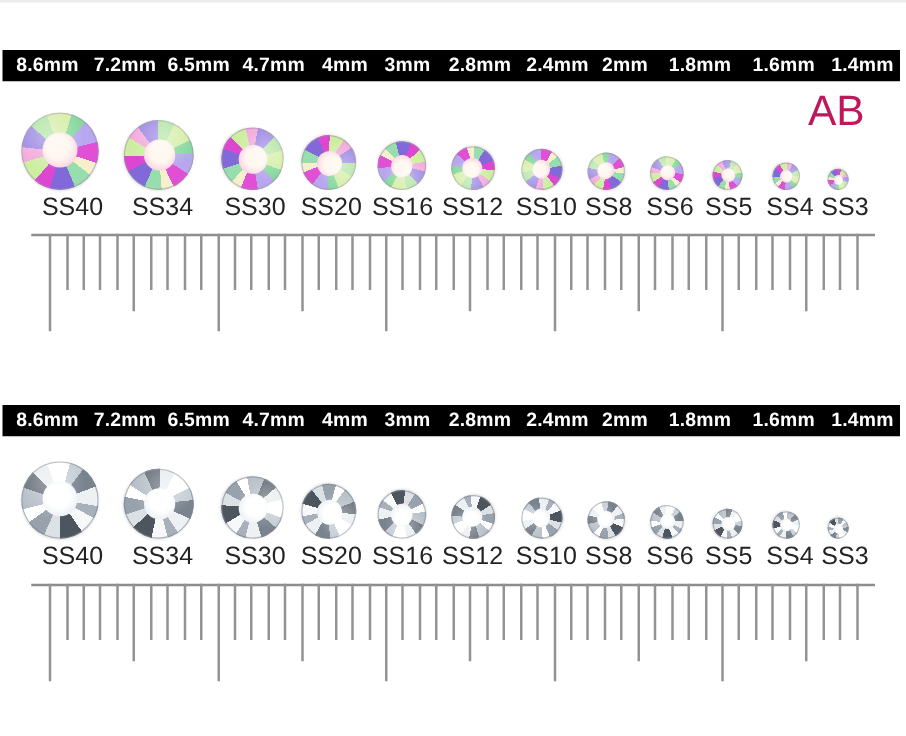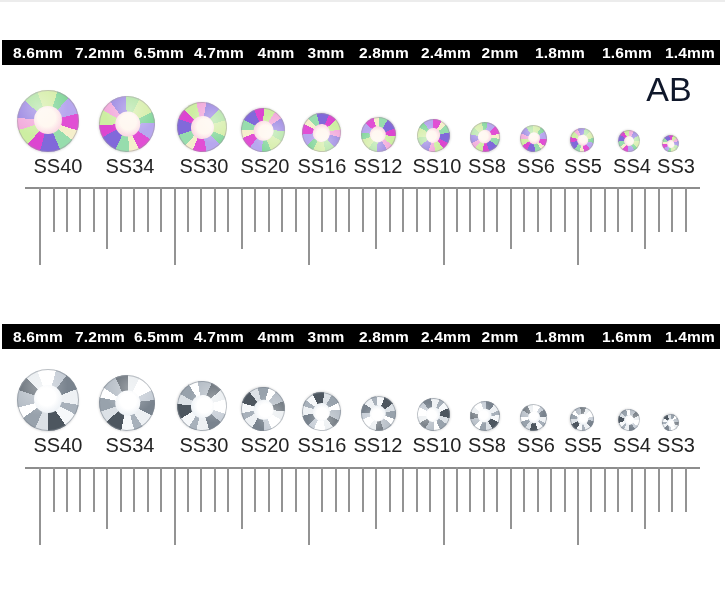--- a/index.html
+++ b/index.html
@@ -45,21 +45,21 @@
         <span style="left: 217px; color: rgb(255, 255, 255);">4.7mm</span>
         <span style="left: 274px; color: rgb(255, 255, 255);">4mm</span>
         <span style="left: 324px; color: rgb(255, 255, 255);">3mm</span>
         <span style="left: 382px; color: rgb(255, 255, 255);">2.8mm</span>
         <span style="left: 444px; color: rgb(255, 255, 255);">2.4mm</span>
         <span style="left: 498px; color: rgb(255, 255, 255);">2mm</span>
         <span style="left: 558px; color: rgb(255, 255, 255);">1.8mm</span>
         <span style="left: 625px; color: rgb(255, 255, 255);">1.6mm</span>
         <span style="left: 688px; color: rgb(255, 255, 255);">1.4mm</span>
       </div>
-      <div class="finish-label" style="left: 669px; top: 70px; color: #0f172a;">AB</div>
+      <div class="finish-label" style="left: 669px; top: 70px; color: #be185d;">AB</div>
       <div>
         <div class="stone ab" style="left: 17px; top: 88px; width: 62px; height: 62px; background: conic-gradient(from -20deg, rgb(212, 237, 165) 0deg, rgb(212, 237, 165) 37.7deg, rgb(134, 215, 157) 37.7deg, rgb(134, 215, 157) 61deg, rgb(183, 167, 238) 61deg, rgb(183, 167, 238) 95.8deg, rgb(225, 79, 212) 95.8deg, rgb(225, 79, 212) 127.7deg, rgb(245, 239, 203) 127.7deg, rgb(245, 239, 203) 148.1deg, rgb(151, 221, 173) 148.1deg, rgb(151, 221, 173) 177.1deg, rgb(129, 105, 218) 177.1deg, rgb(129, 105, 218) 214.8deg, rgb(220, 70, 208) 214.8deg, rgb(220, 70, 208) 241deg, rgb(205, 238, 162) 241deg, rgb(205, 238, 162) 272.9deg, rgb(242, 170, 219) 272.9deg, rgb(242, 170, 219) 296.1deg, rgb(155, 135, 226) 296.1deg, rgb(155, 135, 226) 331deg, rgb(174, 227, 160) 331deg, rgb(174, 227, 160) 360deg); transform: rotate(0deg);">
           <div class="table" style="background: radial-gradient(circle at 45% 42%, rgb(255, 247, 239) 0px, rgb(255, 247, 239) 40%, rgb(251, 215, 228) 72%, rgb(243, 173, 201) 100%);"></div>
         </div>
         <div class="stone ab" style="left: 99px; top: 94px; width: 56px; height: 56px; background: conic-gradient(from -20deg, rgb(212, 237, 165) 0deg, rgb(212, 237, 165) 37.7deg, rgb(134, 215, 157) 37.7deg, rgb(134, 215, 157) 61deg, rgb(183, 167, 238) 61deg, rgb(183, 167, 238) 95.8deg, rgb(225, 79, 212) 95.8deg, rgb(225, 79, 212) 127.7deg, rgb(245, 239, 203) 127.7deg, rgb(245, 239, 203) 148.1deg, rgb(151, 221, 173) 148.1deg, rgb(151, 221, 173) 177.1deg, rgb(129, 105, 218) 177.1deg, rgb(129, 105, 218) 214.8deg, rgb(220, 70, 208) 214.8deg, rgb(220, 70, 208) 241deg, rgb(205, 238, 162) 241deg, rgb(205, 238, 162) 272.9deg, rgb(242, 170, 219) 272.9deg, rgb(242, 170, 219) 296.1deg, rgb(155, 135, 226) 296.1deg, rgb(155, 135, 226) 331deg, rgb(174, 227, 160) 331deg, rgb(174, 227, 160) 360deg); transform: rotate(47deg);">
           <div class="table" style="background: radial-gradient(circle at 45% 42%, rgb(255, 247, 239) 0px, rgb(255, 247, 239) 40%, rgb(251, 215, 228) 72%, rgb(243, 173, 201) 100%);"></div>
         </div>
         <div class="stone ab" style="left: 177px; top: 100px; width: 50px; height: 50px; background: conic-gradient(from -20deg, rgb(212, 237, 165) 0deg, rgb(212, 237, 165) 37.7deg, rgb(134, 215, 157) 37.7deg, rgb(134, 215, 157) 61deg, rgb(183, 167, 238) 61deg, rgb(183, 167, 238) 95.8deg, rgb(225, 79, 212) 95.8deg, rgb(225, 79, 212) 127.7deg, rgb(245, 239, 203) 127.7deg, rgb(245, 239, 203) 148.1deg, rgb(151, 221, 173) 148.1deg, rgb(151, 221, 173) 177.1deg, rgb(129, 105, 218) 177.1deg, rgb(129, 105, 218) 214.8deg, rgb(220, 70, 208) 214.8deg, rgb(220, 70, 208) 241deg, rgb(205, 238, 162) 241deg, rgb(205, 238, 162) 272.9deg, rgb(242, 170, 219) 272.9deg, rgb(242, 170, 219) 296.1deg, rgb(155, 135, 226) 296.1deg, rgb(155, 135, 226) 331deg, rgb(174, 227, 160) 331deg, rgb(174, 227, 160) 360deg); transform: rotate(94deg);">
           <div class="table" style="background: radial-gradient(circle at 45% 42%, rgb(255, 247, 239) 0px, rgb(255, 247, 239) 40%, rgb(251, 215, 228) 72%, rgb(243, 173, 201) 100%);"></div>
         </div>

